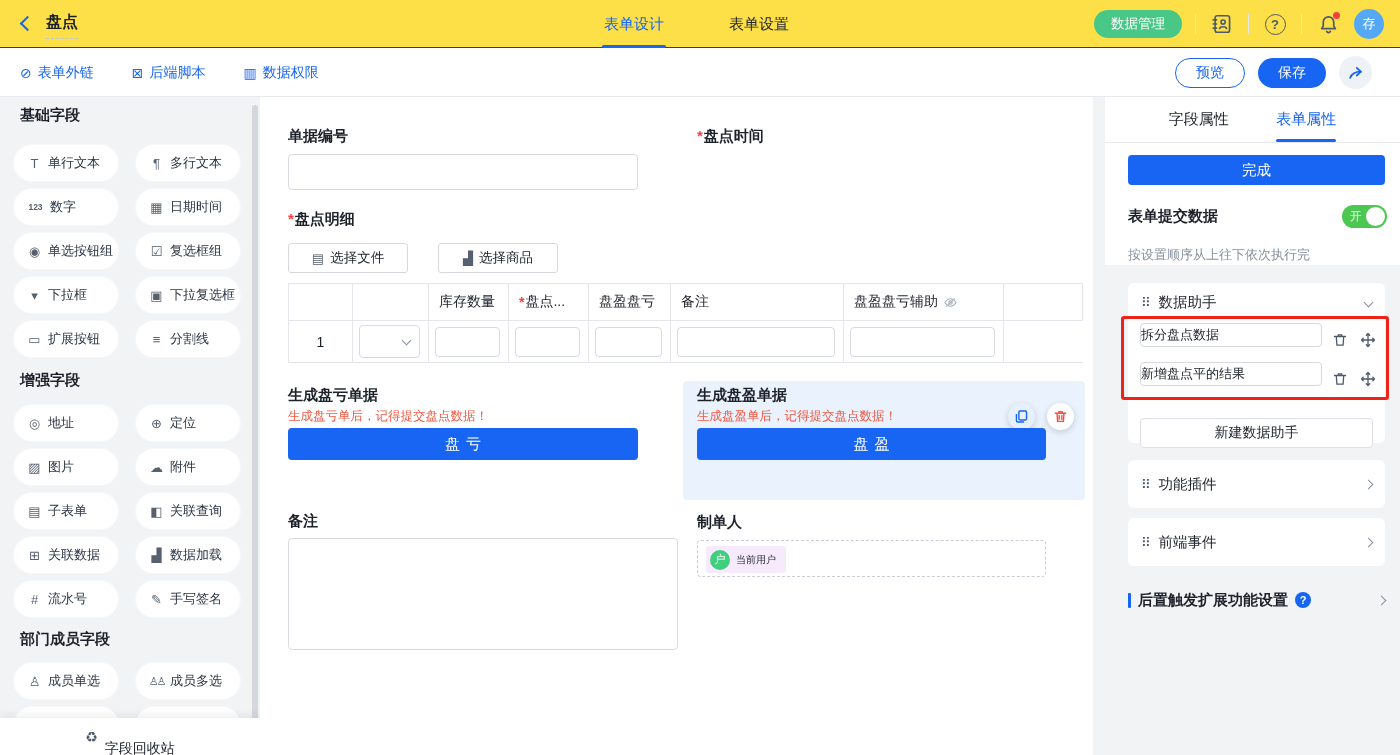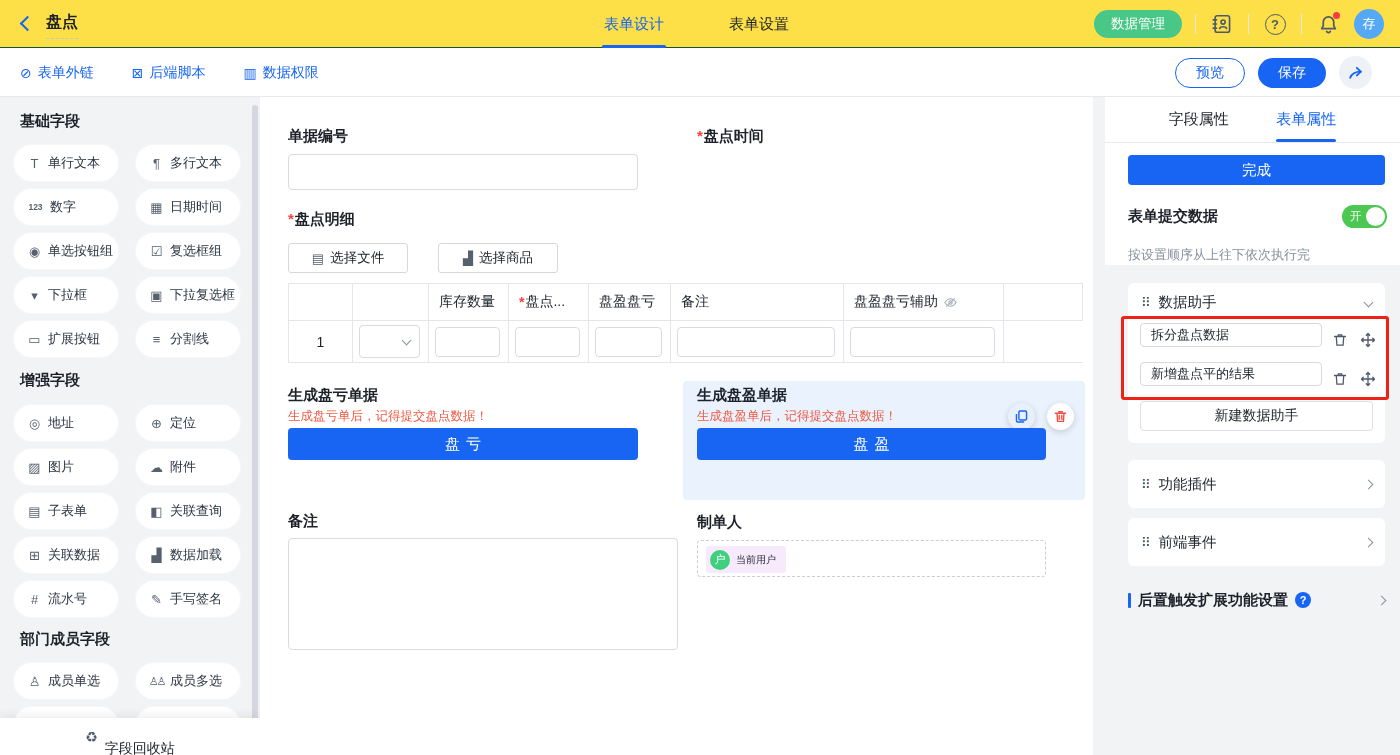--- a/index.html
+++ b/index.html
@@ -91,23 +91,23 @@
   .submit-label { position:absolute; left:23px; top:110px; font-size:15px; font-weight:700; }
   .toggle { position:absolute; left:237px; top:108px; width:45px; height:23px; border-radius:12px; background:#4cc752; cursor:pointer; }
   .toggle .tg-txt { position:absolute; left:8px; top:4px; color:#fff; font-size:11.5px; }
   .toggle .knob { position:absolute; right:2px; top:2px; width:19px; height:19px; background:#fff; border-radius:50%; }
   .order-hint { position:absolute; left:23px; top:149px; font-size:13px; color:#86909c; }
   .panel-gray { position:absolute; left:0; top:168px; width:295px; height:490px; background:#f2f3f5; }
   .p-card { position:absolute; left:23px; width:257px; background:#fff; border-radius:6px; }
   .card-head { height:38px; display:flex; align-items:center; padding:0 13px; gap:8px; cursor:pointer; }
   .drag { color:#4e5969; font-size:13px; }
   .card-title { font-size:14.5px; color:#1d2129; flex:1; }
-  .helper-row-box { position:absolute; left:12px; width:182px; height:24px; border:1px solid #d5d8dd; border-radius:4px; display:flex; align-items:center; padding-left:10px; font-size:13px; cursor:text; background:#fff; }
+  .helper-row-box { position:absolute; left:12px; width:182px; height:24px; border:1px solid #d5d8dd; border-radius:4px; display:flex; align-items:center; font-size:13px; cursor:text; background:#fff; }
   .mini-ic { position:absolute; width:16px; height:16px; color:#4e5969; cursor:pointer; }
-  .btn-newhelper { position:absolute; left:12px; top:118px; width:233px; height:30px; border:1px solid #dcdfe5; border-radius:4px; background:#fff; display:flex; align-items:center; justify-content:center; font-size:14px; color:#1d2129; cursor:pointer;text-align:right; }
+  .btn-newhelper { position:absolute; left:12px; top:135px; width:233px; height:30px; border:1px solid #dcdfe5; border-radius:4px; background:#fff; display:flex; align-items:center; justify-content:center; font-size:14px; color:#1d2129; cursor:pointer;text-align:right; }
   .post-row { position:absolute; left:23px; top:326px; width:257px; height:18px; display:flex; align-items:center; gap:7px; cursor:pointer; }
   .blue-bar { width:3px; height:15px; background:#1765f2; border-radius:1px; }
   .post-label { font-size:15px; font-weight:700; }
   .q-blue { width:16px; height:16px; border-radius:50%; background:#1765f2; color:#fff; font-size:11px; font-weight:700; display:flex; align-items:center; justify-content:center; }
   .red-box { position:absolute; left:16px; top:219px; width:268px; height:84px; border:3px solid #ed2318; border-radius:3px; z-index:20; pointer-events:none; }
 </style>
 </head>
 <body>
 
 <div class="topnav">
@@ -167,21 +167,21 @@
     <div class="btn-share">
       <svg width="17" height="17" viewBox="0 0 16 16" fill="none" stroke="#1765f2" stroke-width="1.7" stroke-linecap="round" stroke-linejoin="round">
         <path d="M9.2 3.6 13 7.2 9.2 10.8"></path>
         <path d="M13 7.2C6.5 7.2 4.3 9.4 3 13"></path>
       </svg>
     </div>
   </div>
 </div>
 
 <div class="sidebar">
-  <div class="sb-title" style="top:15px;">基础字段</div>
+  <div class="sb-title" style="top:9px;">基础字段</div>
   <div class="pill" style="left:14px;top:48px;">
       <span class="pg">T</span>
       <span class="pl">单行文本</span>
     </div>
   <div class="pill" style="left:136px;top:48px;">
       <span class="pg">¶</span>
       <span class="pl">多行文本</span>
     </div>
   <div class="pill" style="left:14px;top:92px;">
       <span class="pg g-sm">123</span>

